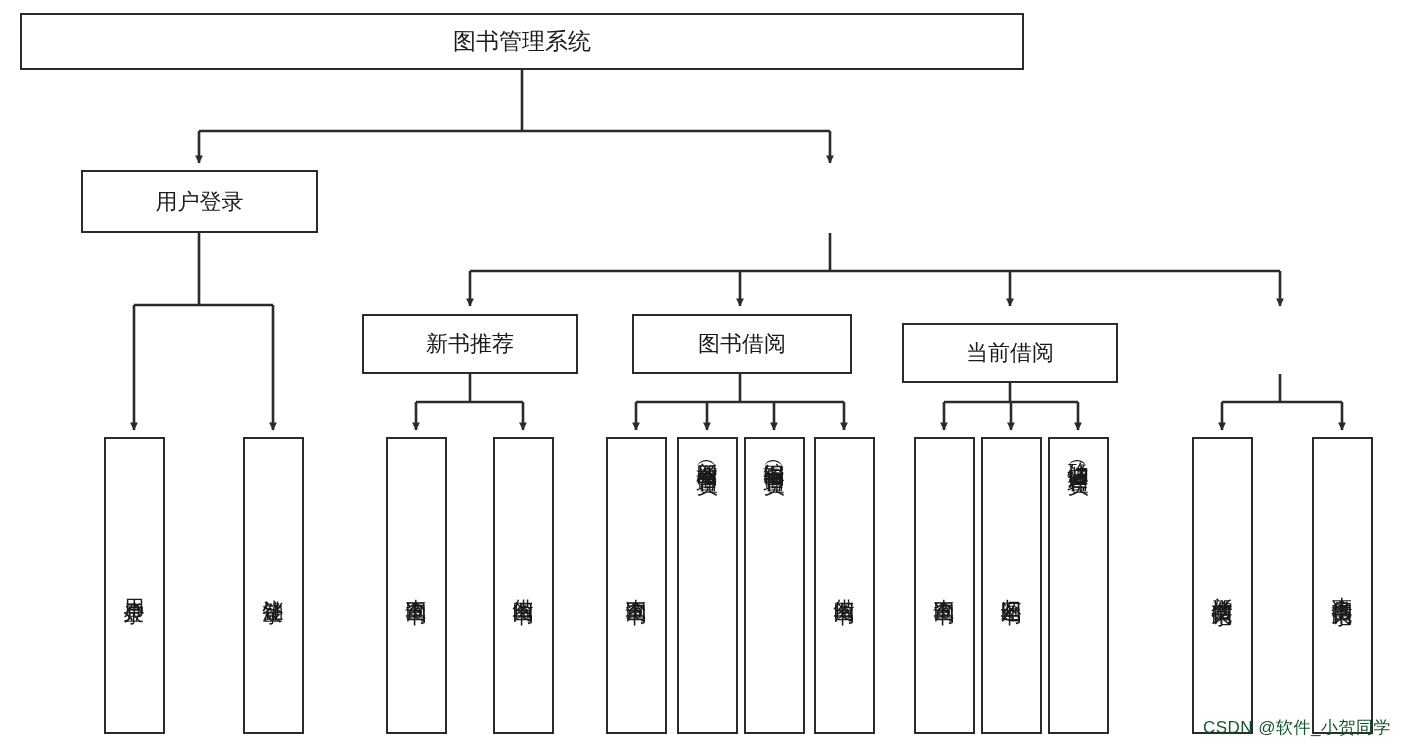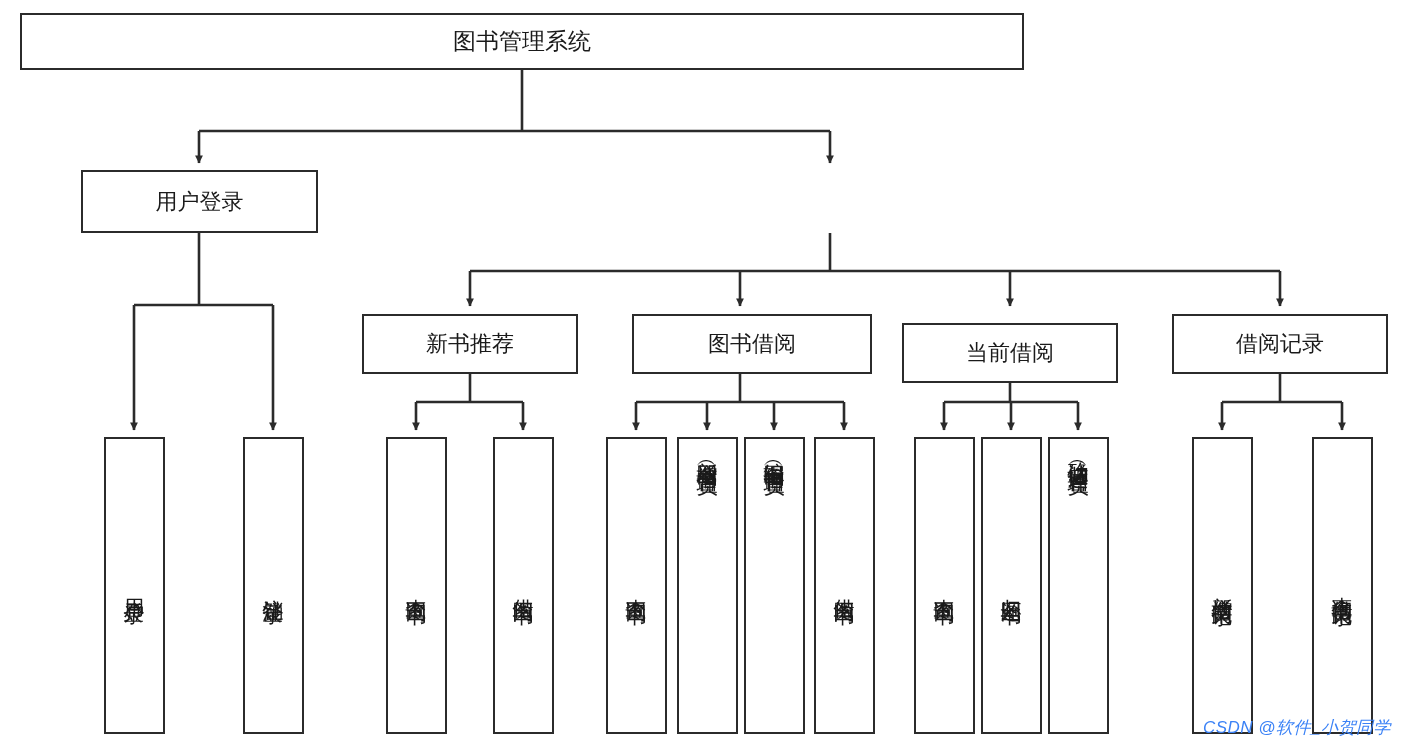--- a/index.html
+++ b/index.html
@@ -66,25 +66,24 @@
   }
   .node.v.center {
     align-items: center;
     padding-top: 0;
   }
   #watermark {
     position: absolute;
     right: 14px;
     bottom: 8px;
     font-size: 17px;
-    color: #3b82f6;
+    color: #14532d;
     letter-spacing: 0.5px;
     z-index: 3;
     white-space: nowrap;
-    font-style: italic;
   }
 </style>
 </head>
 <body>
 
 <div id="diagram-root">
 
   <svg id="edge-layer" viewBox="0 0 1405 747" width="1405" height="747" xmlns="http://www.w3.org/2000/svg">
     <defs>
       <marker id="arrowhead" markerWidth="9" markerHeight="9" refX="7.6" refY="4.5" orient="auto" markerUnits="userSpaceOnUse">
@@ -144,31 +143,28 @@
 
   <div class="node h" style="left:81px; top:170px; width:237px; height:63px;">
     <span class="node-label">用户登录</span>
   </div>
 
 
   <div class="node h" style="left:362px; top:314px; width:216px; height:60px;">
     <span class="node-label">新书推荐</span>
   </div>
 
-  <div class="node h" style="left:632px; top:314px; width:240px; height:60px;">
+  <div class="node h" style="left:632px; top:314px; width:220px; height:60px;">
     <span class="node-label">图书借阅</span>
   </div>
 
   <div class="node h" style="left:902px; top:314px; width:216px; height:60px;margin-top:9px;">
     <span class="node-label">当前借阅</span>
   </div>
 
-  <div class="node h" style="left:1172px; top:314px; width:216px; height:60px;">
-    <span class="node-label">借阅记录</span>
-  </div>
 
   <div class="node v center" style="left:104px; top:437px; width:61px; height:297px;">
     <span class="node-label">用户登录</span>
   </div>
 
   <div class="node v center" style="left:243px; top:437px; width:61px; height:297px;">
     <span class="node-label">注销登录</span>
   </div>
 
   <div class="node v center" style="left:386px; top:437px; width:61px; height:297px;">

